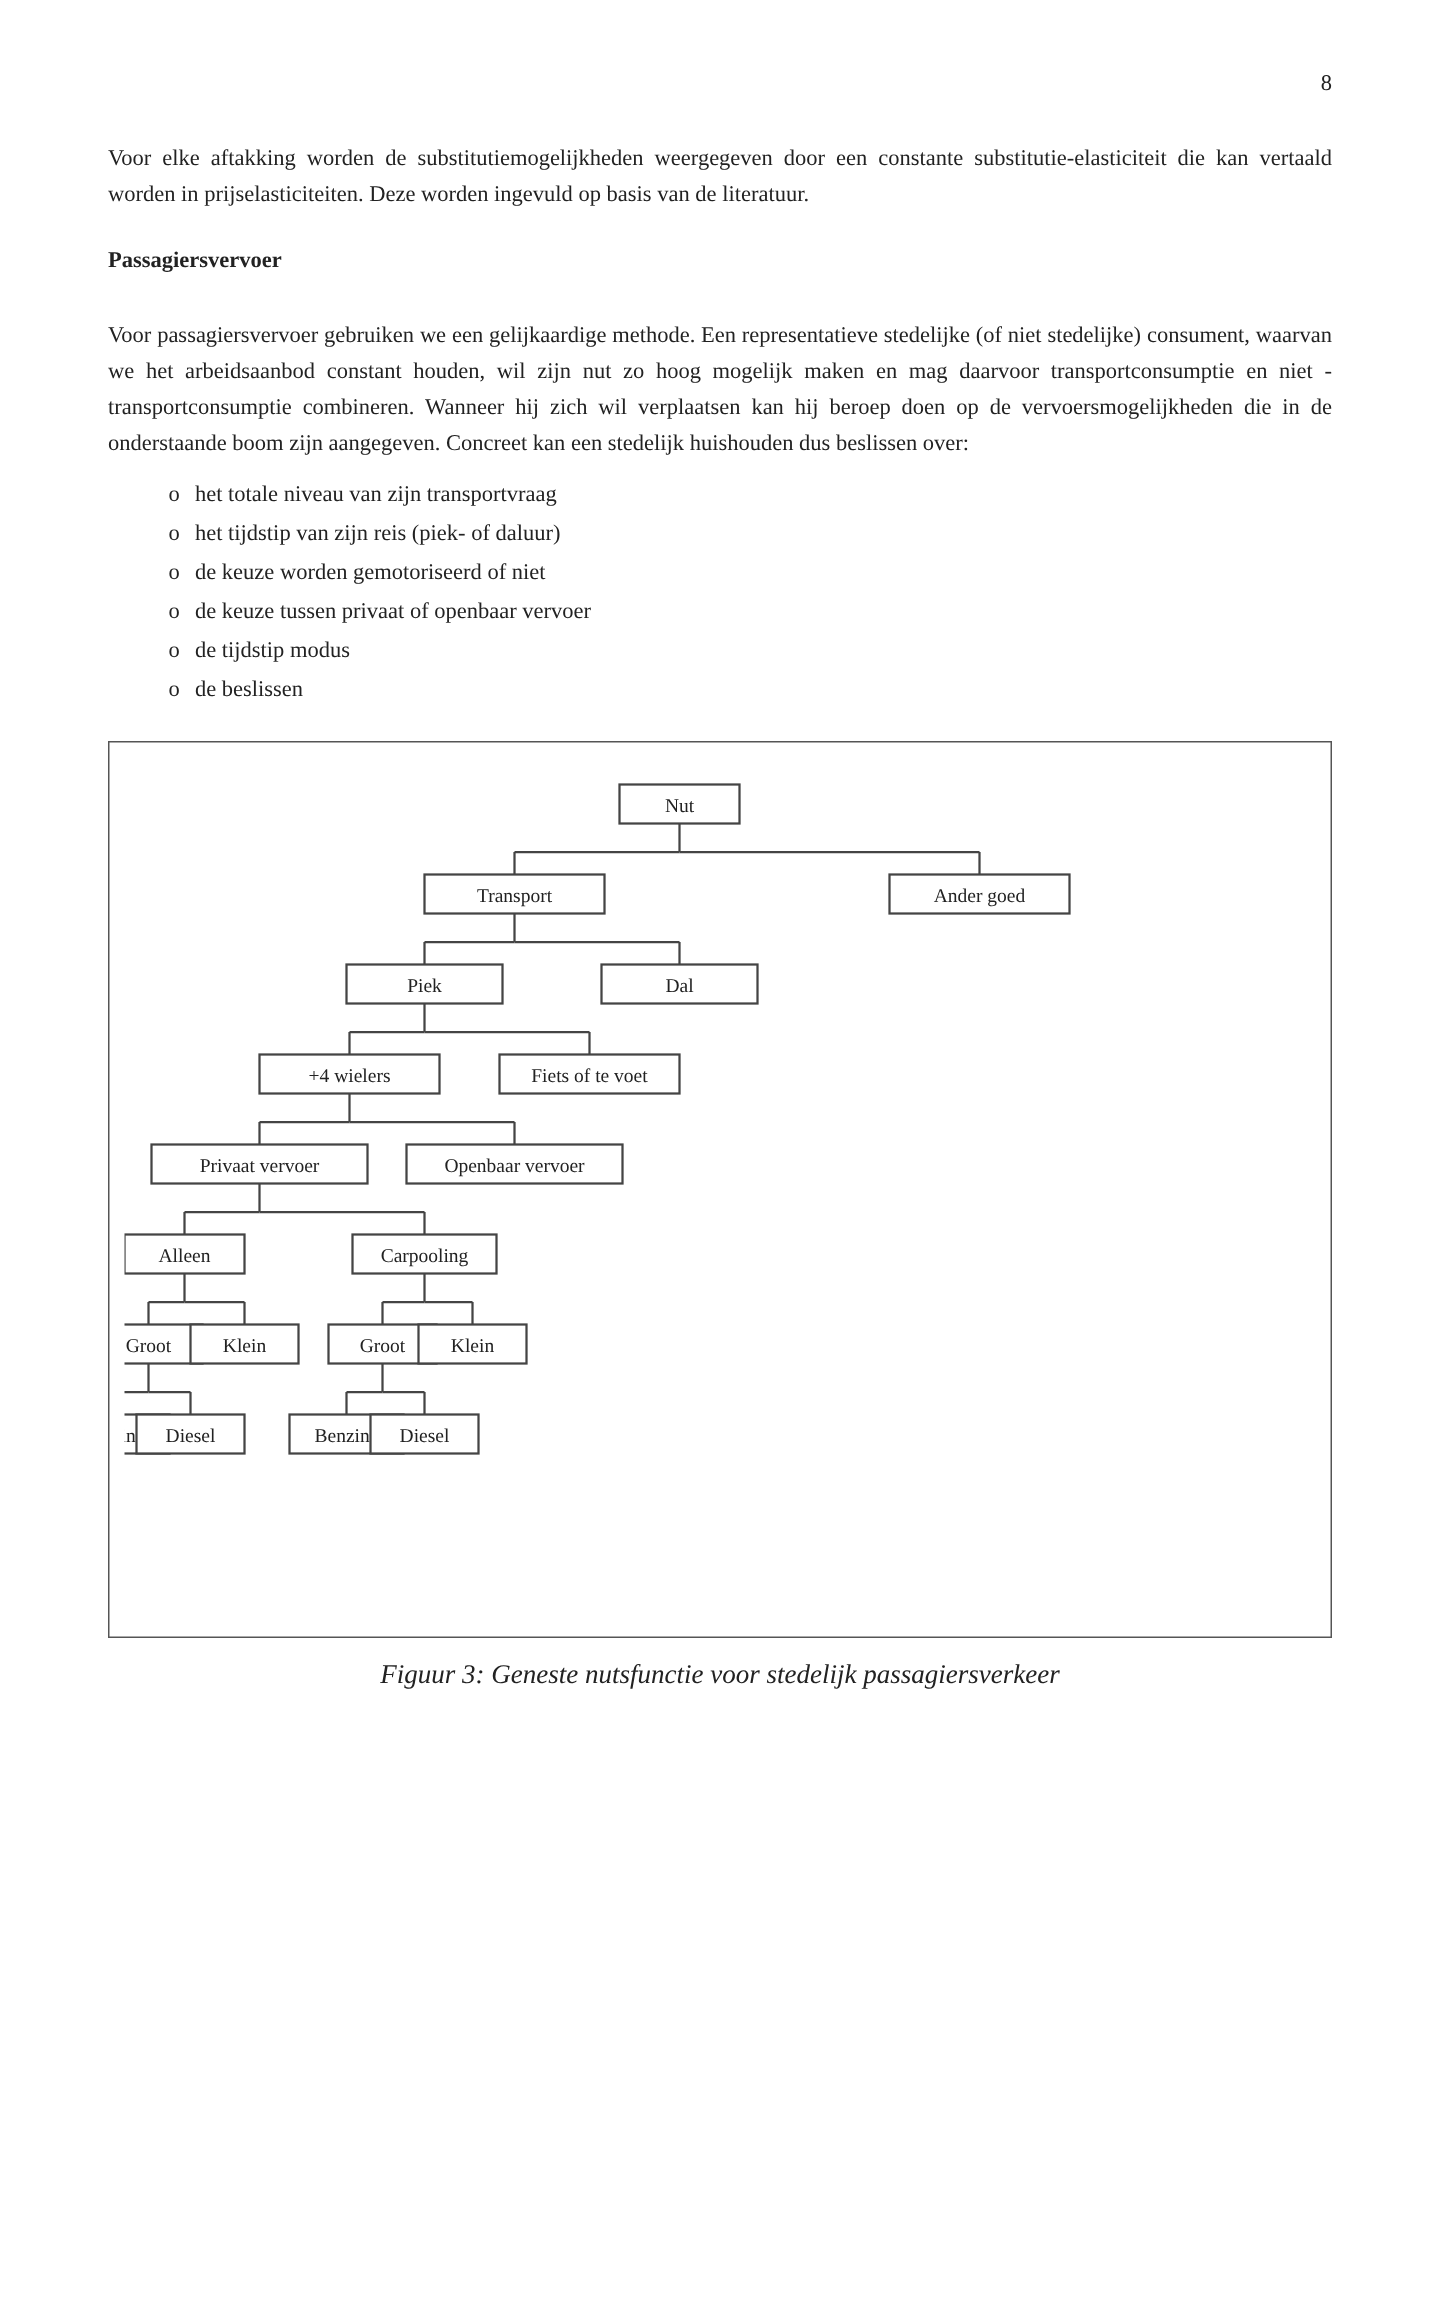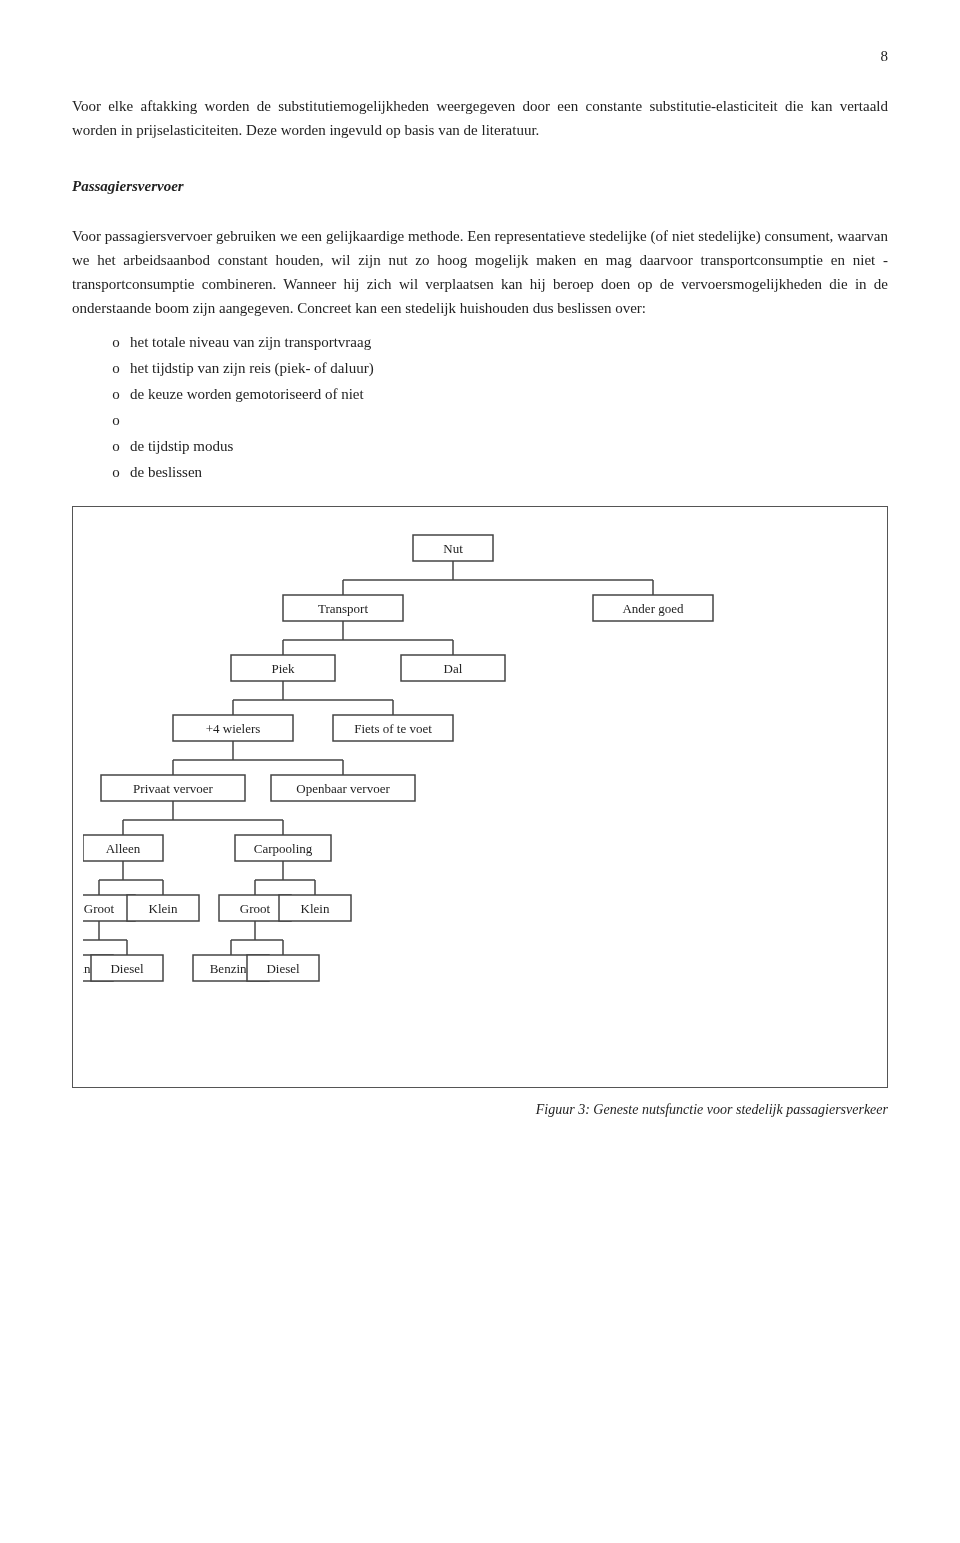--- a/index.html
+++ b/index.html
@@ -17,23 +17,22 @@
       font-size: 15px;
       margin-bottom: 18px;
     }
     .body-text {
       text-align: justify;
       line-height: 1.6;
       margin-bottom: 10px;
       margin-top: 29px;
     }
     .section-heading {
-      font-style: italic;
       font-weight: bold;
-      margin-top: 36px;
+      margin-top: 24px;
       margin-bottom: 4px;
       font-size: 15px;
     }
     .bullet-list {
       margin-left: 30px;
       margin-top: 6px;
       margin-bottom: 6px;
       list-style: none;
     }
     .bullet-list li {
@@ -43,34 +42,34 @@
       line-height: 1.6;
     }
     .bullet-list li .bullet-o {
       width: 28px;
       flex-shrink: 0;
       text-align: center;
     }
     
     .tree-container {
       border: 1.5px solid #555;
-      padding: 18px 10px 2px 10px;
+      padding: 18px 10px 18px 10px;
       margin-top: 22px;
       margin-bottom: 14px;
       position: relative;
       width: 100%;
     }
     
     .tree-svg-wrap {
       width: 100%;
       overflow: visible;
     }
     .figure-caption {
-      font-size: 14px;
-      text-align: right;
+      font-size: 18px;
+      text-align: center;
       margin-top: 10px;
       font-style: italic;
     }
   </style>
 </head>
 <body>
 
 <div class="page-number">8</div>
 
 <p class="body-text">Voor elke aftakking worden de substitutiemogelijkheden weergegeven door een constante substitutie-elasticiteit die kan vertaald worden in prijselasticiteiten. Deze worden ingevuld op basis van de literatuur.</p>
@@ -87,20 +86,21 @@
   <li>
       <span class="bullet-o">o</span>
       <span>het tijdstip van zijn reis (piek- of daluur)</span>
     </li>
   <li>
       <span class="bullet-o">o</span>
       <span>de keuze worden gemotoriseerd of niet</span>
     </li>
   <li>
       <span class="bullet-o">o</span>
+      <span>de keuze tussen privaat of openbaar vervoer</span>
     </li>
   <li>
       <span class="bullet-o">o</span>
       <span>de tijdstip modus</span>
     </li>
   <li>
       <span class="bullet-o">o</span>
       <span>de beslissen</span>
     </li>
 </ul>

